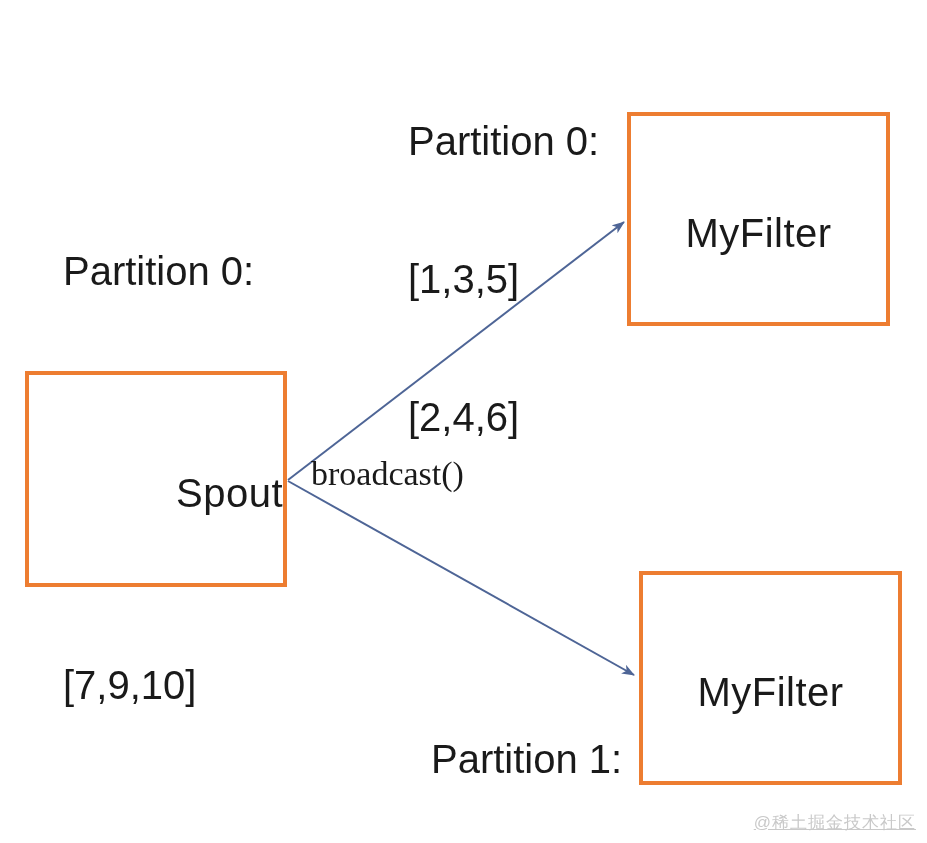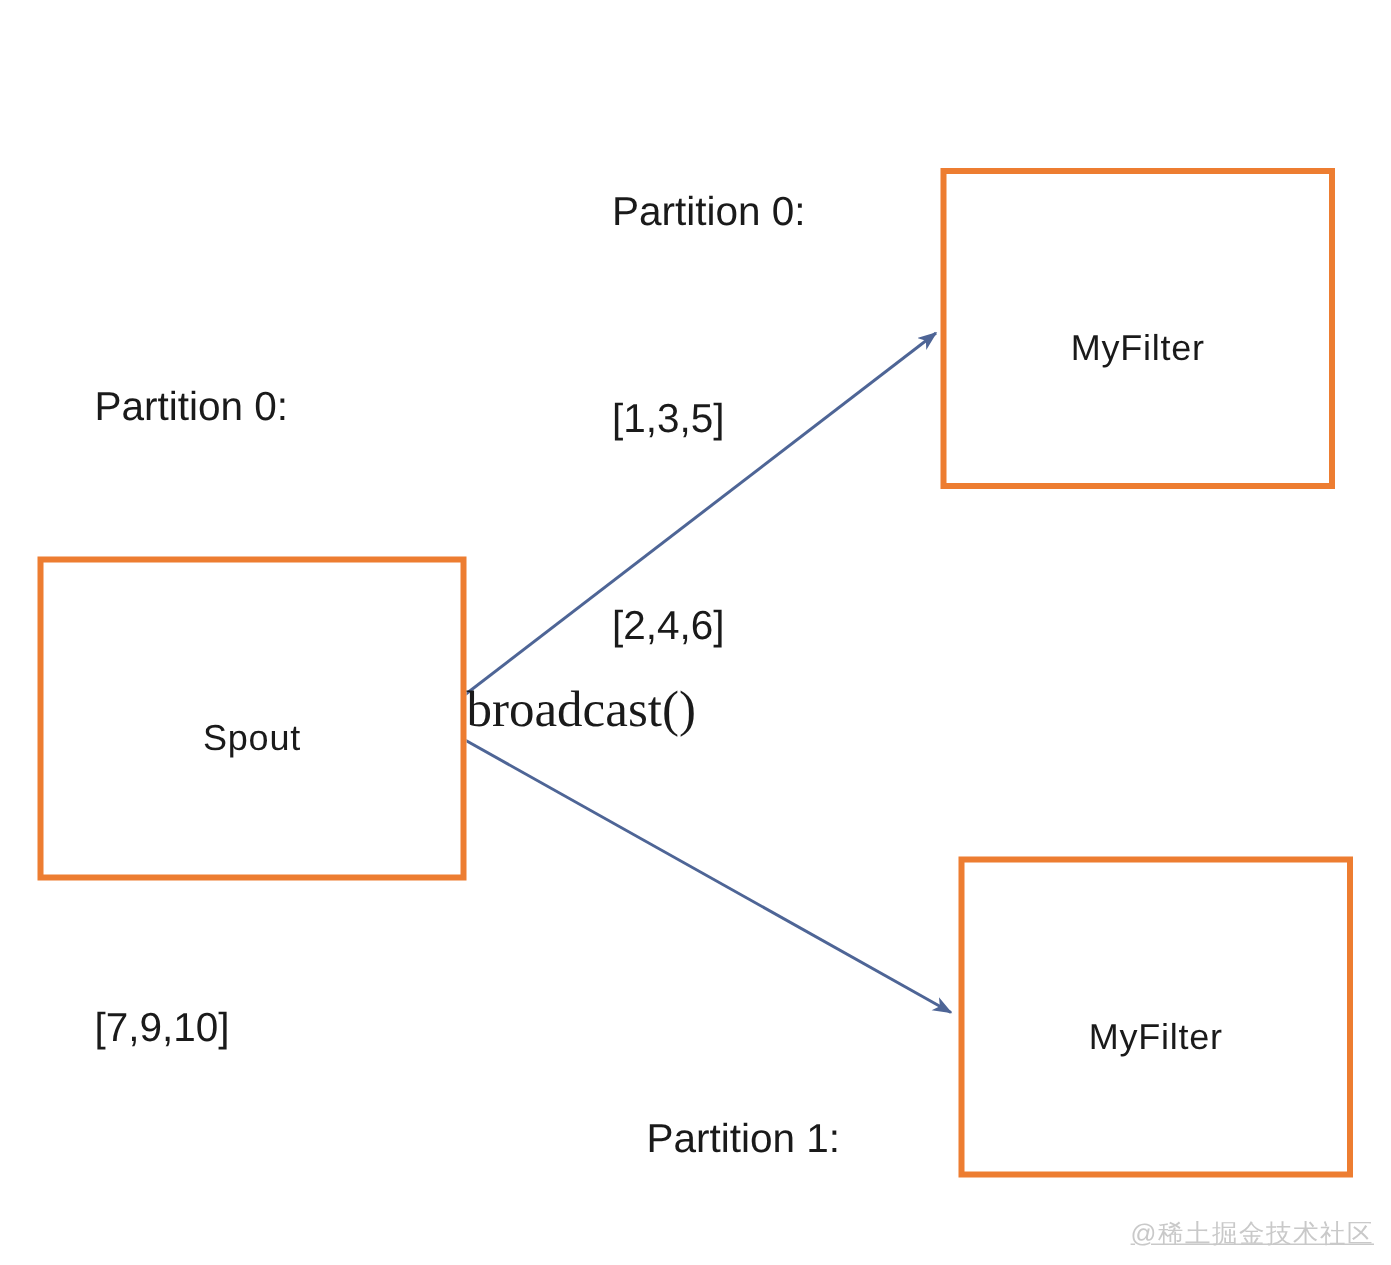--- a/index.html
+++ b/index.html
@@ -40,33 +40,33 @@
   .node-box {
     position: absolute;
     border: 4px solid var(--box-border);
     background: #ffffff;
     display: flex;
     align-items: center;
     justify-content: center;
     box-sizing: border-box;
   }
   .node-label {
-    font-size: 24px;
+    font-size: 40px;
     color: var(--text);
     letter-spacing: 0.5px;
     margin-top: 28px;
   }
-  .node-spout   { left: 25px;  top: 371px; width: 286px; height: 216px; }
+  .node-spout   { left: 25px;  top: 371px; width: 262px; height: 216px; justify-content: flex-end; }
   .node-f-top   { left: 627px; top: 112px; width: 263px; height: 214px; }
   .node-f-bot   { left: 639px; top: 571px; width: 263px; height: 214px; }
 
   .text-block {
     position: absolute;
     color: var(--text);
-    font-size: 27px;
+    font-size: 40px;
     line-height: 46px;
     white-space: pre;
   }
   .label-top  { left: 408px; top: 26px; }
   .label-left { left: 63px;  top: 156px; }
   .label-bot  { left: 431px; top: 644px; }
 
   .edge-label {
     position: absolute;
     left: 311px;

